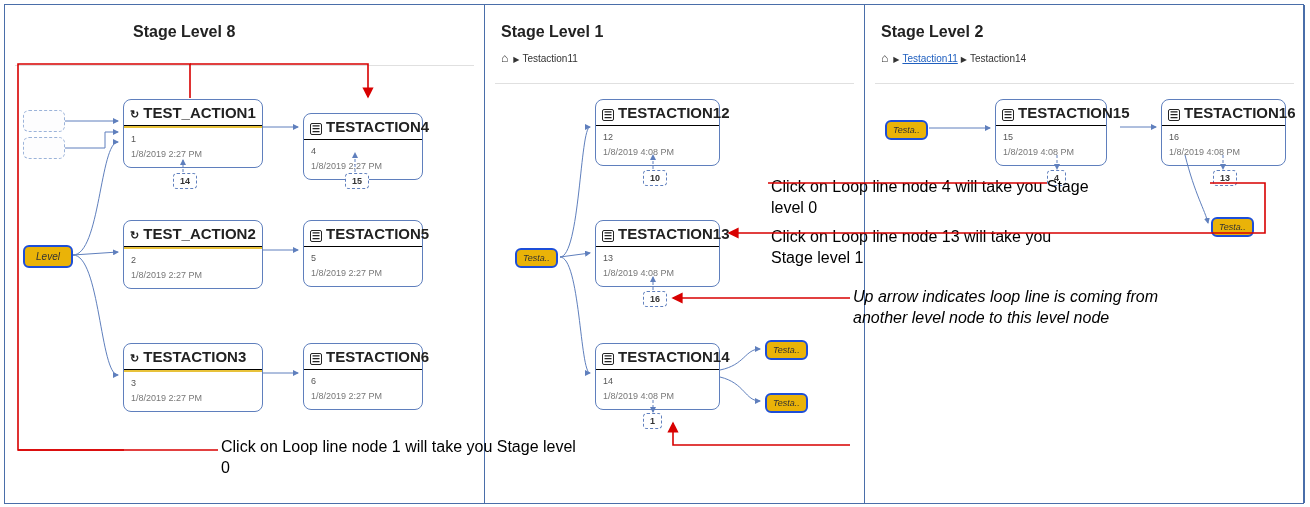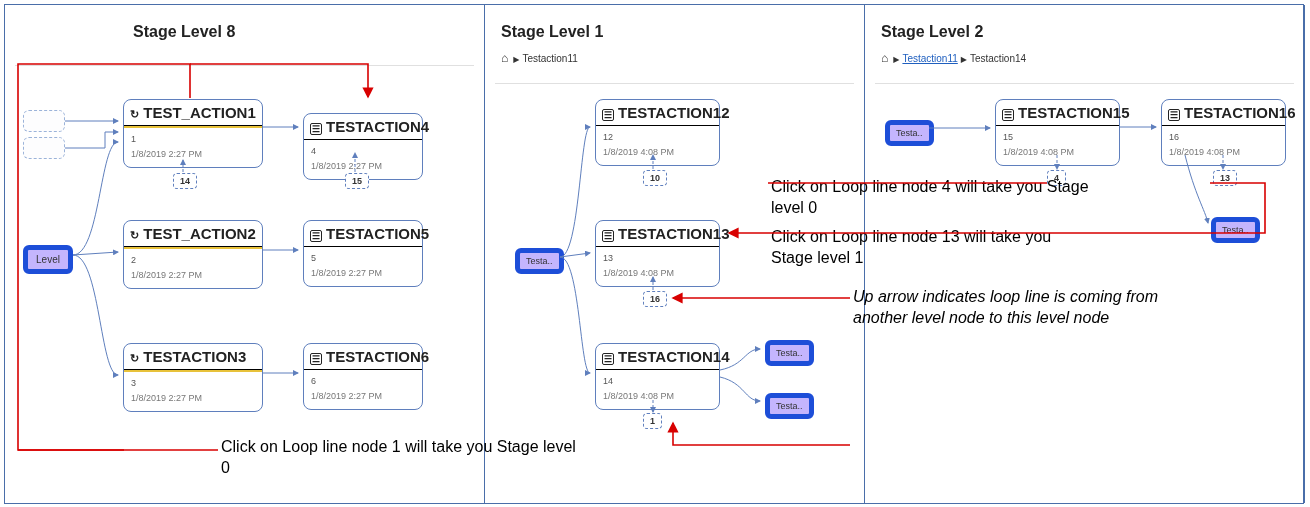--- a/index.html
+++ b/index.html
@@ -73,29 +73,30 @@
     font-size: 9px;
     color: #666;
     line-height: 1.4;
   }
   .card-body .id { color:#555; display:block; }
   .card-body .ts { color:#777; display:block; margin-top:2px;}
   .icon-loop::before { content: "↻"; font-size:11px; font-weight:bold; }
   .icon-clip::before { content: "☰"; font-size:9px; border:1px solid currentColor; padding:0 1px; border-radius:2px; line-height:1; }
   .start-pill, .mini-pill {
     position: absolute;
-    border: 5px solid #1d4ed8;
+    border: 2px solid #1d4ed8;
     border-radius: 6px;
-    background: #c4b5fd;
+    background: #eab308;
     font-size: 10px;
     color: #333;
     display: flex;
     align-items: center;
     justify-content: flex-start;
     padding: 4px 8px;
+    font-style: italic;
   }
   .mini-pill { padding: 3px 6px; font-size:9px; }
   .loop-badge {
     position: absolute;
     border: 1px dashed #5f7fbd;
     border-radius: 4px;
     background: #fff;
     font-size: 9px;
     color: #333;
     padding: 2px 6px;
@@ -287,21 +288,21 @@
 
   <div class="panel" style="left:860px; width:440px;">
     <div class="panel-title" style="left:16px;">Stage Level 2</div>
     <div class="breadcrumb" style="left:16px;">
       <span class="home"></span><span class="sep"></span><a href="#">Testaction11</a><span class="sep"></span><span>Testaction14</span>
     </div>
     <div class="hr" style="left:10px; right:10px; top:78px;"></div>
 
     <div class="mini-pill" style="left:20px; top:115px;">Testa..</div>
 
-    <div class="card" style="left:130px; top:94px; width:125px;">
+    <div class="card" style="left:130px; top:94px; width:112px;">
       <div class="card-head">
           <span class="icon-clip"></span>
           <span>TESTACTION15</span>
         </div>
       <div class="card-body">
           <span class="id">15</span>
           <span class="ts">1/8/2019 4:08 PM</span>
         </div>
     </div>
     <div class="loop-badge" style="left:182px; top:165px;">4</div>

